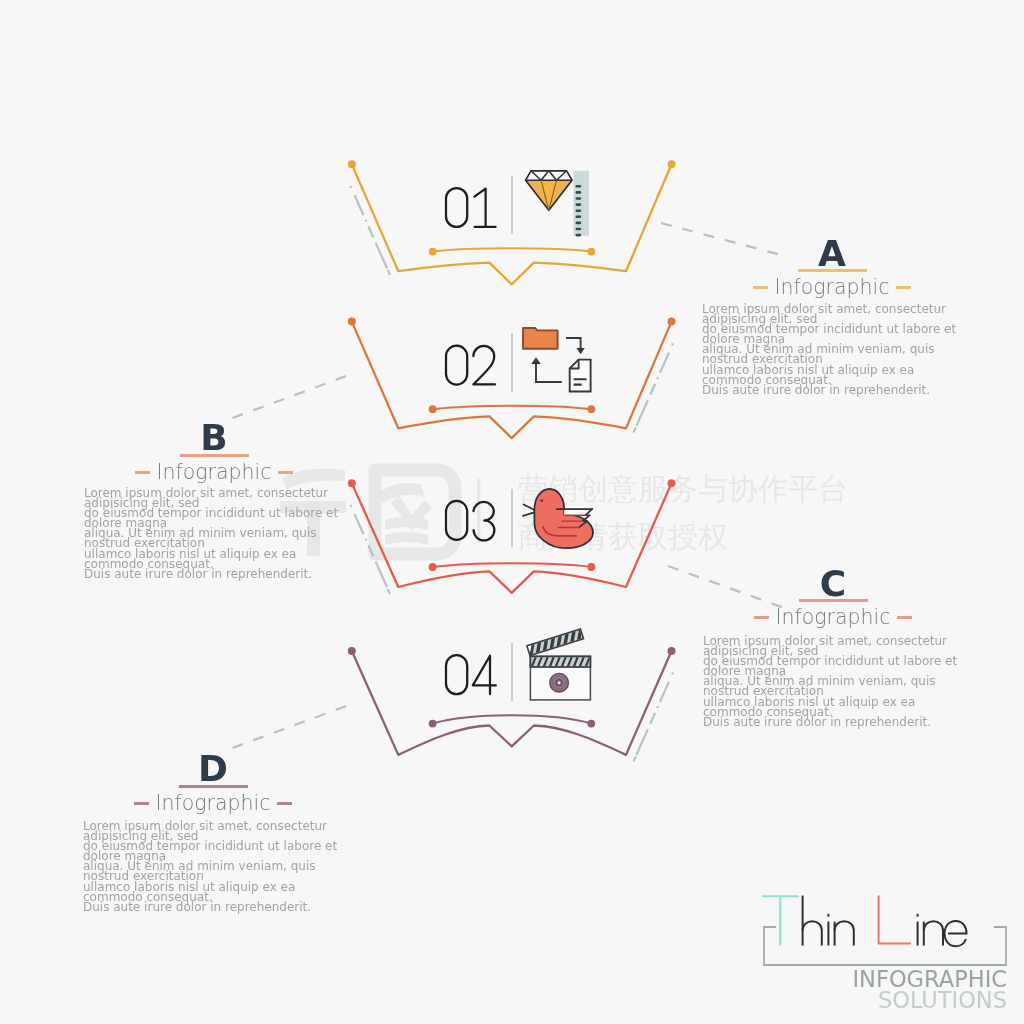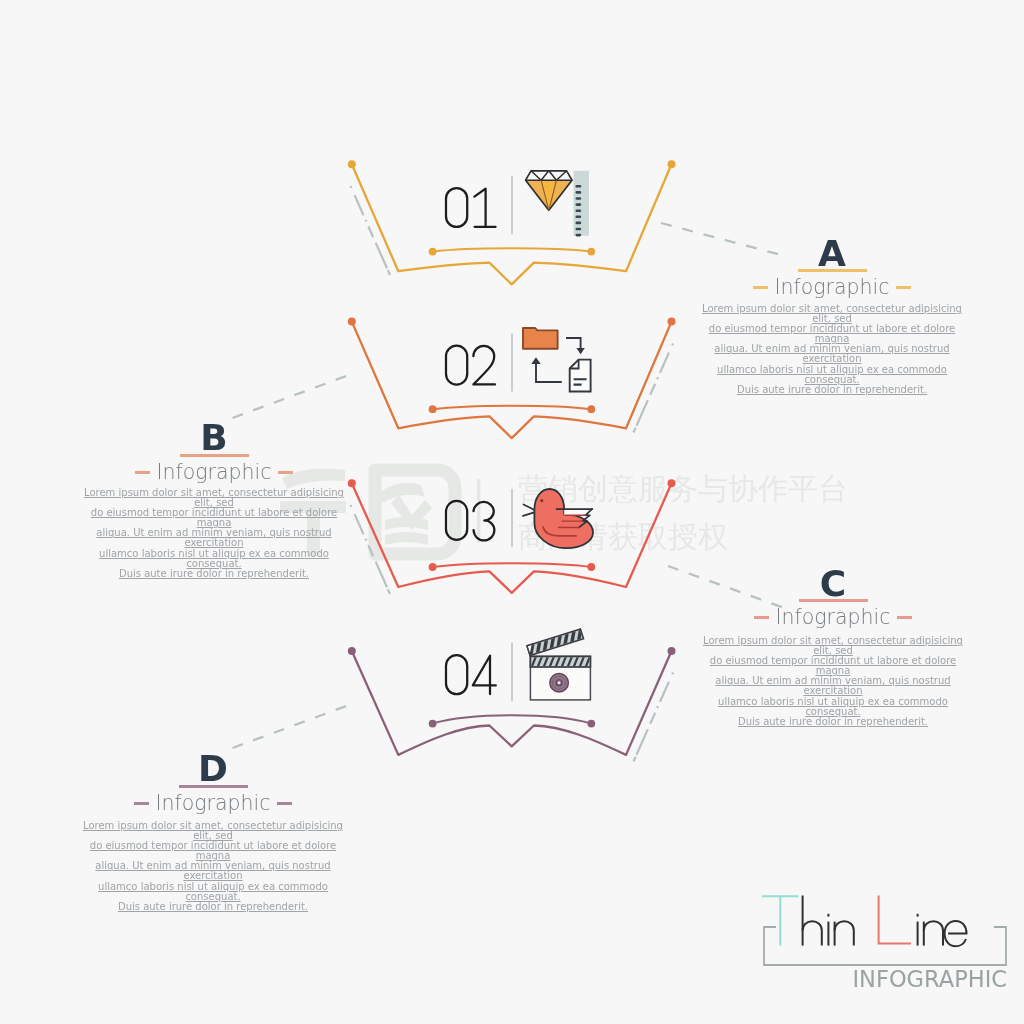--- a/index.html
+++ b/index.html
@@ -6,21 +6,21 @@
   body{width:1024px;height:1024px;background:#f6f7f6;overflow:hidden;
        font-family:"DejaVu Sans","Liberation Sans",sans-serif;}
   #stage{position:relative;width:1024px;height:1024px;background:#f6f7f6;}
   svg.full{position:absolute;left:0;top:0;width:1024px;height:1024px;}
   .blk{position:absolute;}
   .letter{font-family:"DejaVu Sans","Liberation Sans",sans-serif;font-weight:700;
           font-size:36px;color:#2d3b4a;letter-spacing:0px;line-height:1;text-align:center;}
   .title{font-family:"DejaVu Sans","Liberation Sans",sans-serif;font-weight:300;
          font-size:20.5px;color:#777c82;line-height:1;white-space:nowrap;}
   .body{font-family:"DejaVu Sans","Liberation Sans",sans-serif;font-weight:400;
-        font-size:10px;color:#a0a4a8;line-height:10.1px;text-align:center;text-decoration:underline;}
+        font-size:12px;color:#a0a4a8;line-height:10.1px;text-align:left;}
 </style>
 </head>
 <body>
 
 <div id="stage">
 <svg class="full" viewBox="0 0 1024 1024">
   <g fill="#e6e8e6">
         <g>
           <path d="M282,478 C296,470 316,467 345,470 L345,481 C318,479 300,483 287,489 Z"></path>
           <rect x="280" y="501" width="66" height="12" rx="1"></rect>
@@ -285,15 +285,16 @@
         <path d="M917.6,913.8 L917.6,916.6"></path>
         <path d="M923.8,945.6 L923.8,921.6"></path>
         <path d="M923.8,930.5 C923.8,925.0 928.1,921.3 933.4,921.3 C938.7,921.3 943.0,925.0 943.0,930.5 L943.0,945.6"></path>
         <path d="M967.6,937.5 C965.5,942.7 960.9,946.2 955.3,946.2 C947.8,946.2 952.0,946.2 952.0,946.2 C951.9,946.2 951.9,946.2 951.9,946.2" style="display:none"></path>
         <path d="M968.2,929.7 L951.8,929.7 L951.8,929.7 L951.8,929.7 Z" style="display:none"></path>
         <path d="M966.0,939.0 C964.3,943.4 960.4,946.2 955.7,946.2 C949.1,946.2 944.6,940.8 944.6,933.4 C944.6,926.1 949.1,920.9 955.7,920.9 C962.2,920.9 966.5,926.1 966.5,933.4 L948.1,933.4"></path>
       </g>
     </g>
    </svg>
    <div style="position:absolute;left:700px;top:968px;width:307px;text-align:right;font-size:22.5px;font-weight:400;color:#9aa3a3;letter-spacing:0px;line-height:1;">INFOGRAPHIC</div>
+   <div style="position:absolute;left:700px;top:989px;width:307px;text-align:right;font-size:22.5px;font-weight:400;color:#c3cccc;letter-spacing:0px;line-height:1;">SOLUTIONS</div>
       </div>
     </div>
 </div>
 
 </body></html>

